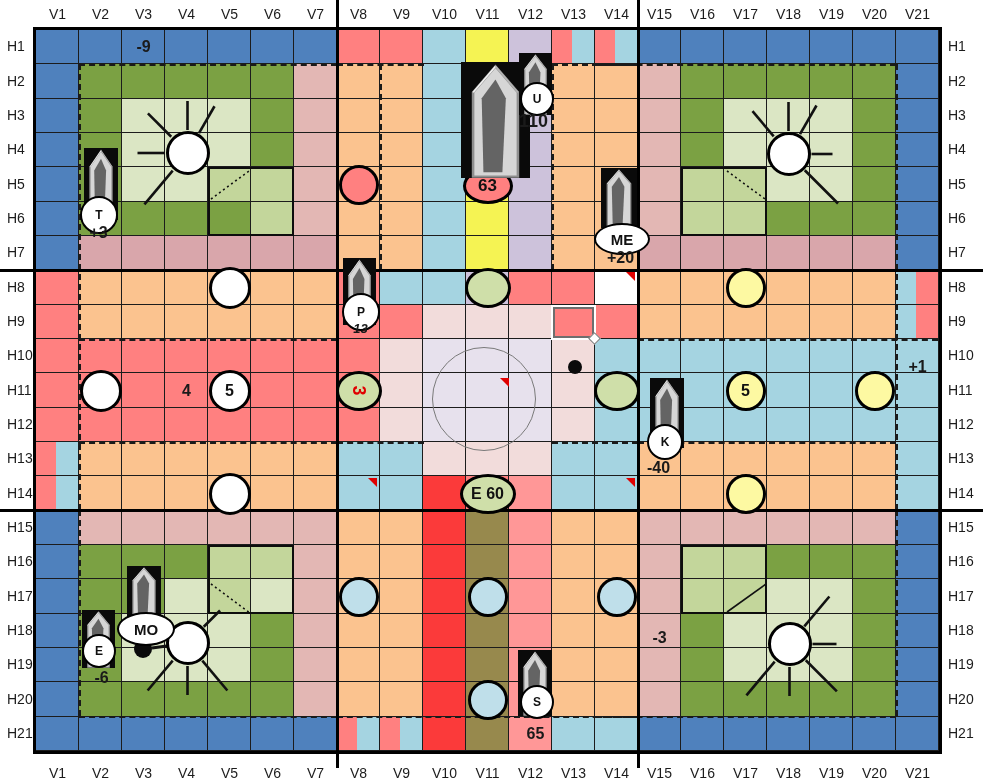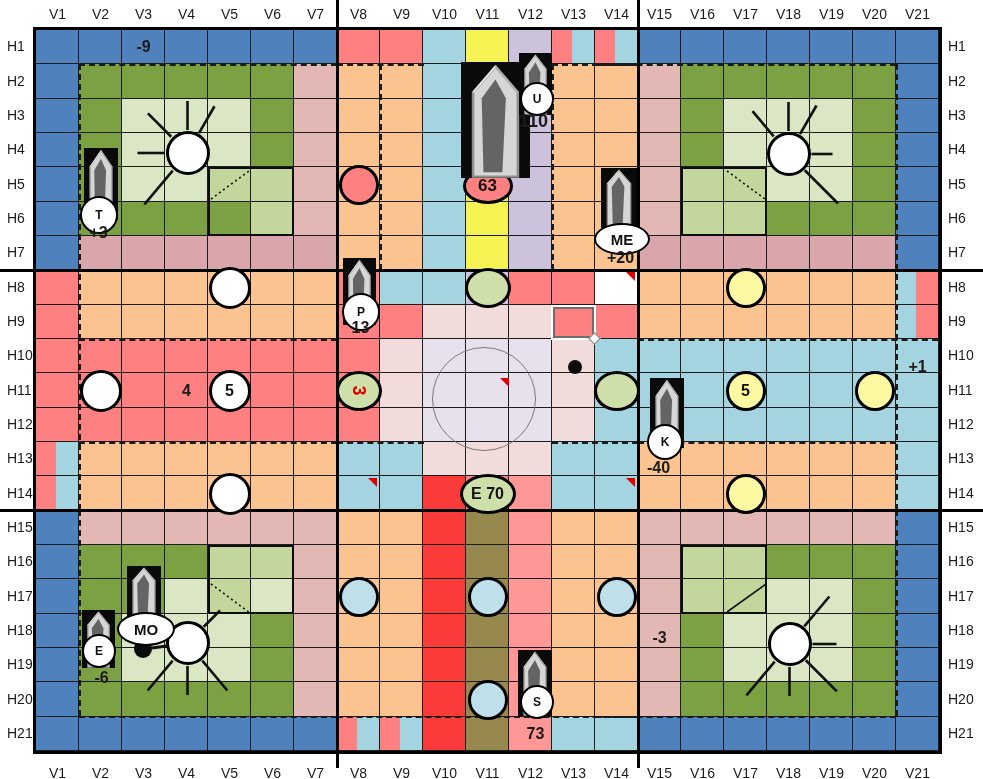--- a/index.html
+++ b/index.html
@@ -640,21 +640,21 @@
       <span>5</span>
     </div>
     <div class="piece" style="left: 854.5px; top: 370.5px; width: 40px; height: 40px; background: rgb(253, 249, 162); font-size: 16px;"></div>
     <div class="piece" style="left: 725.5px; top: 473.5px; width: 40px; height: 40px; background: rgb(253, 249, 162); font-size: 16px;"></div>
     <div class="piece" style="left: 464.5px; top: 267.5px; width: 46px; height: 40px; background: rgb(207, 223, 169); font-size: 16px;"></div>
     <div class="piece" style="left: 335.5px; top: 370.5px; width: 46px; height: 40px; background: rgb(207, 223, 169); font-size: 16px;">
       <span class="rot3">3</span>
     </div>
     <div class="piece" style="left: 593.5px; top: 370.5px; width: 46px; height: 40px; background: rgb(207, 223, 169); font-size: 16px;"></div>
     <div class="piece" style="left: 459.5px; top: 473.5px; width: 56px; height: 40px; background: rgb(207, 223, 169); font-size: 16px;">
-      <span>E 70</span>
+      <span>E 60</span>
     </div>
     <div class="piece" style="left: 338.5px; top: 576.5px; width: 40px; height: 40px; background: rgb(191, 223, 234); font-size: 16px;"></div>
     <div class="piece" style="left: 467.5px; top: 576.5px; width: 40px; height: 40px; background: rgb(191, 223, 234); font-size: 16px;"></div>
     <div class="piece" style="left: 596.5px; top: 576.5px; width: 40px; height: 40px; background: rgb(191, 223, 234); font-size: 16px;"></div>
     <div class="piece" style="left: 467.5px; top: 679.5px; width: 40px; height: 40px; background: rgb(191, 223, 234); font-size: 16px;"></div>
     <div class="piece" style="left: 462.5px; top: 167.5px; width: 50px; height: 36px; background: rgb(255, 128, 128); font-size: 17px;">
       <span>63</span>
     </div>
     <div class="crystal" style="left: 84px; top: 148px; width: 34px; height: 72px;">
       <svg viewBox="0 0 40 80" preserveAspectRatio="none">
@@ -734,26 +734,26 @@
         <line x1="7" y1="21" x2="20" y2="3" stroke="#f2f2f2" stroke-width="1"></line>
         <line x1="20" y1="3" x2="33" y2="21" stroke="#b5b5b5" stroke-width="1"></line>
       </svg>
     </div>
     <div class="bubble" style="left: 520px; top: 685px; width: 30px; height: 30px; font-size: 12px;">S</div>
     <div class="vtext" style="left: 143.5px; top: 47px; font-size: 16px;">-9</div>
     <div class="vtext under" style="left: 92.5px; top: 156px; font-size: 16px;">+5</div>
     <div class="vtext" style="left: 98.5px; top: 233px; font-size: 16px;">+3</div>
     <div class="vtext" style="left: 533.5px; top: 121px; font-size: 18px;">110</div>
     <div class="vtext" style="left: 620.5px; top: 258px; font-size: 16px;">+20</div>
-    <div class="vtext" style="left: 360.5px; top: 328px; font-size: 16px;">13</div>
+    <div class="vtext" style="left: 360.5px; top: 328px; font-size: 13px; font-style: italic;">13</div>
     <div class="vtext" style="left: 186.5px; top: 390.5px; font-size: 16px;">4</div>
     <div class="vtext" style="left: 658.5px; top: 468px; font-size: 16px;">-40</div>
     <div class="vtext" style="left: 101.5px; top: 678px; font-size: 16px;">-6</div>
     <div class="vtext" style="left: 659.5px; top: 638px; font-size: 16px;">-3</div>
     <div class="vtext" style="left: 917.5px; top: 367px; font-size: 16px;">+1</div>
-    <div class="vtext" style="left: 535.5px; top: 734px; font-size: 16px;">73</div>
+    <div class="vtext" style="left: 535.5px; top: 734px; font-size: 16px;">65</div>
     <div class="dot" style="left: 568px; top: 360px; width: 14px; height: 14px;"></div>
     <div class="dot" style="left: 134px; top: 640px; width: 18px; height: 18px;"></div>
     <div class="ctri" style="left: 626px; top: 272px;"></div>
     <div class="ctri" style="left: 368px; top: 478px;"></div>
     <div class="ctri" style="left: 626px; top: 478px;"></div>
     <div class="ctri" style="left: 500px; top: 378px;"></div>
   </div>
 
 </body></html>

